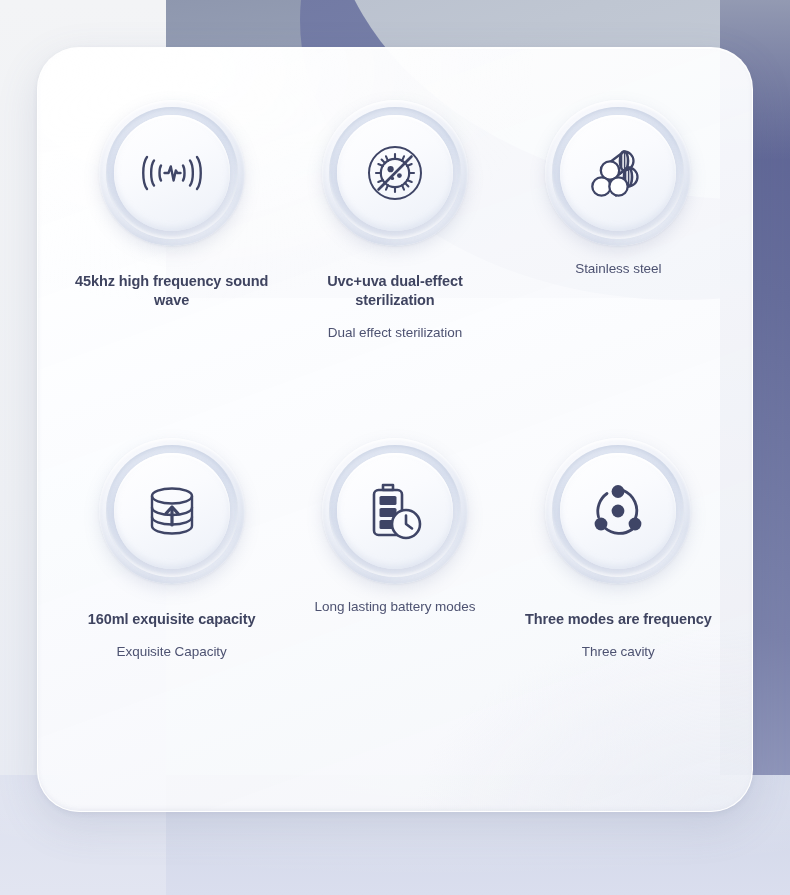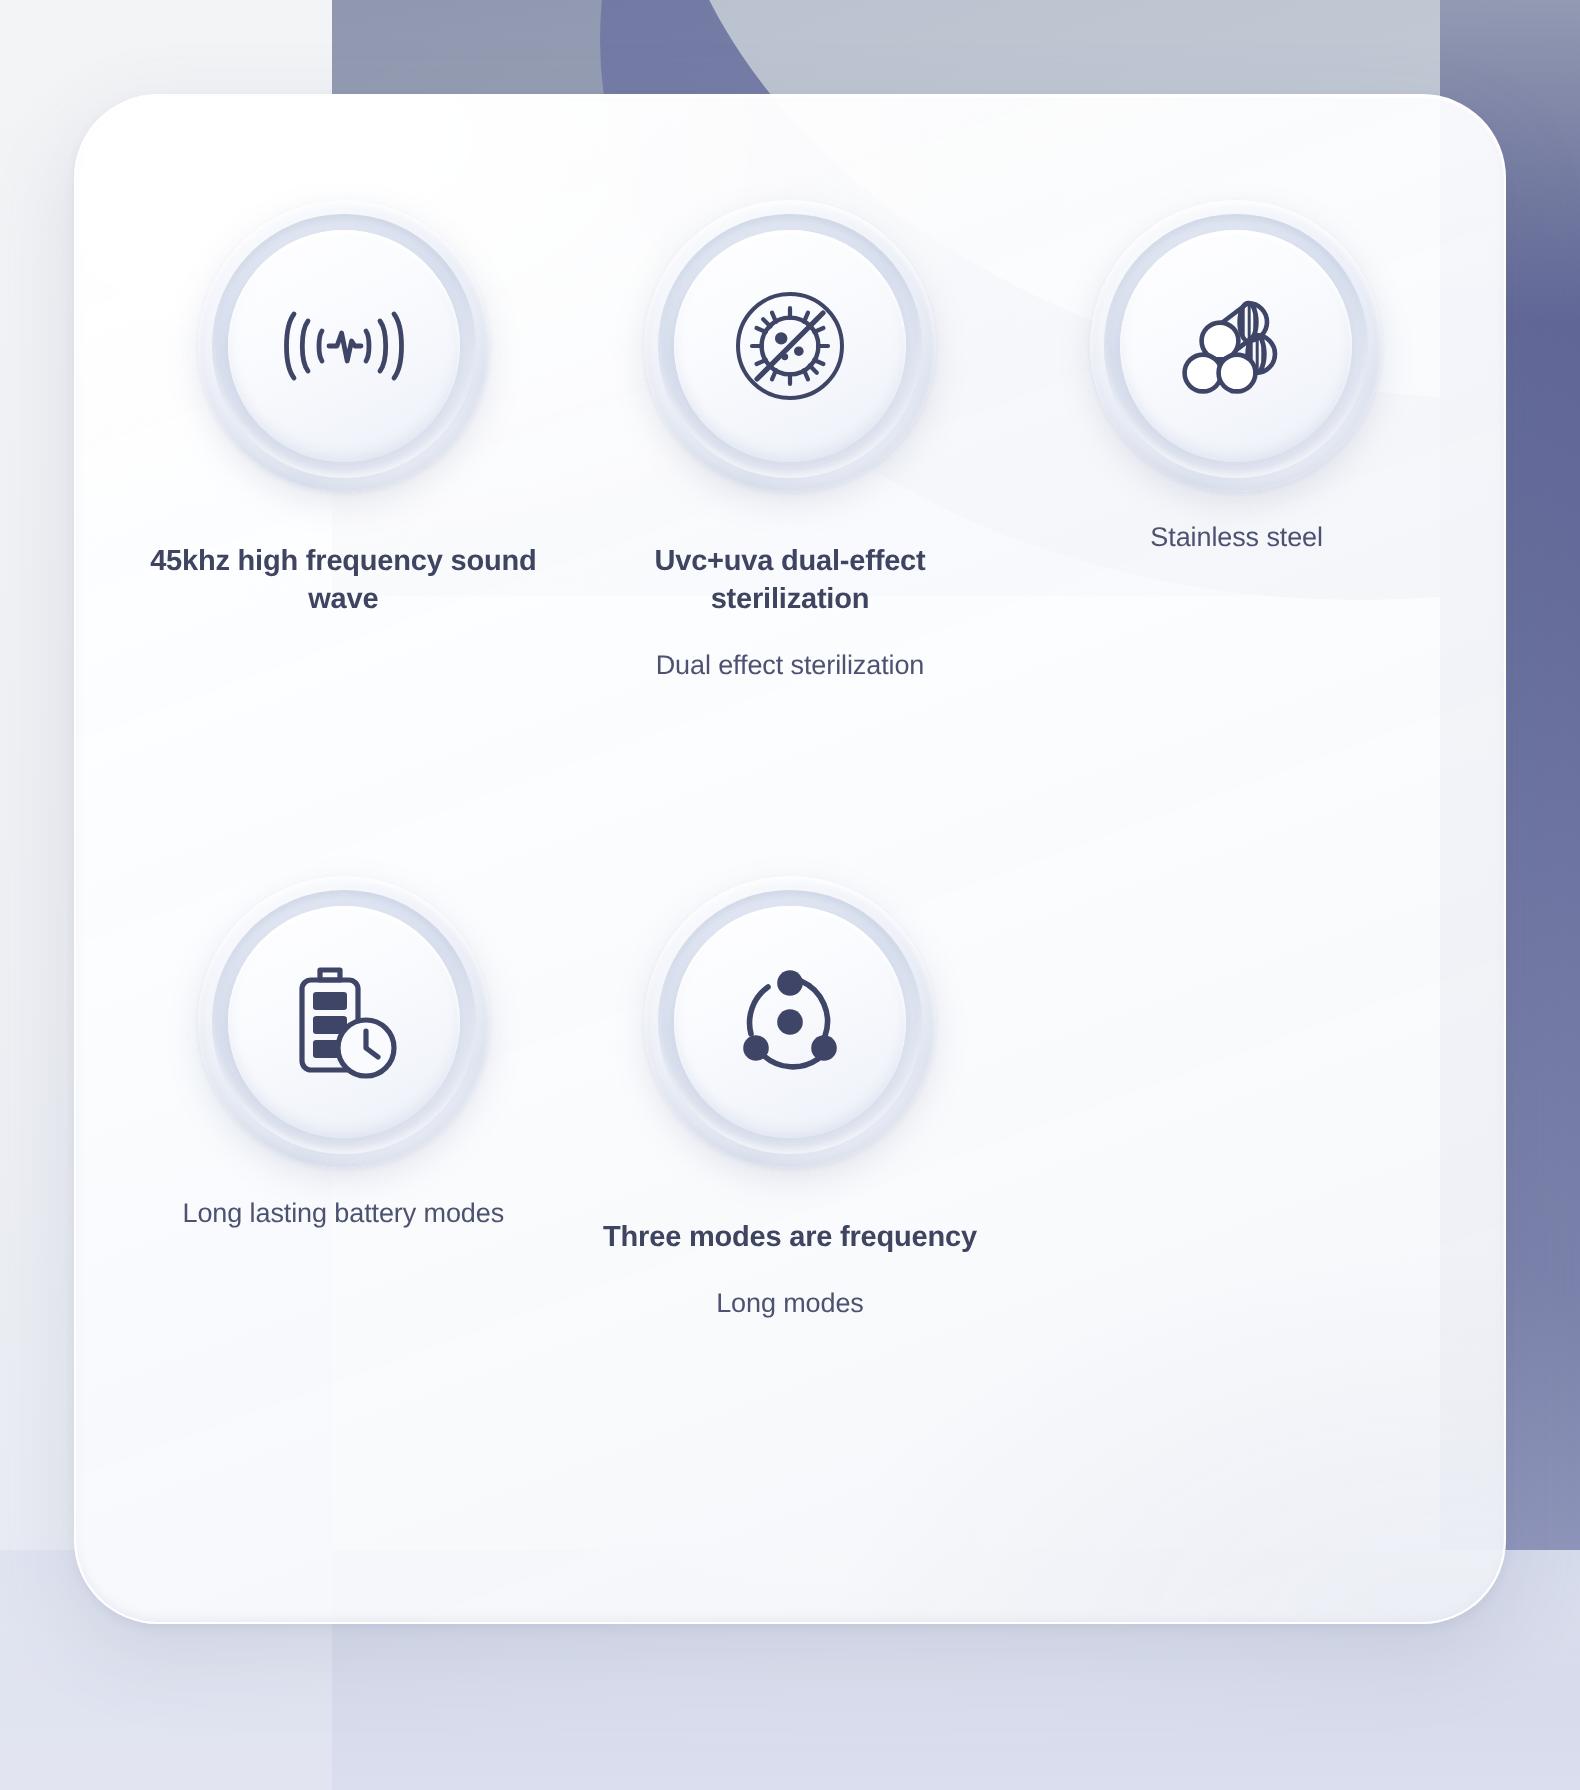--- a/index.html
+++ b/index.html
@@ -309,20 +309,38 @@
 
             <circle cx="20" cy="24.5" r="9.2" fill="#ffffff"></circle>
             <circle cx="11.5" cy="40.5" r="9.2" fill="#ffffff"></circle>
             <circle cx="28.5" cy="40.5" r="9.2" fill="#ffffff"></circle>
           </svg>
         </div>
       </div>
       <div class="feature-sub">Stainless steel</div>
     </div>
 
+    <div class="feature-cell">
+      <div class="icon-ring">
+        <div class="icon-disc">
+          <svg width="54" height="52" viewBox="0 0 54 52" fill="none" stroke="#3f4566" stroke-width="2.4" stroke-linecap="round" stroke-linejoin="round">
+            <ellipse cx="27" cy="11" rx="20" ry="7.5"></ellipse>
+            <path d="M7 11 V41 a20 7.5 0 0 0 40 0 V11"></path>
+            <path d="M7 22.5 a20 7.5 0 0 0 40 0"></path>
+            <path d="M7 32 a20 7.5 0 0 0 40 0"></path>
+            <g stroke-width="3.2">
+              <path d="M27 40 V22.5"></path>
+              <path d="M21 28.5 L27 22 L33 28.5"></path>
+            </g>
+          </svg>
+        </div>
+      </div>
+      <div class="feature-title">160ml exquisite capacity</div>
+      <div class="feature-sub">Exquisite Capacity</div>
+    </div>
 
     <div class="feature-cell">
       <div class="icon-ring">
         <div class="icon-disc">
           <svg width="56" height="60" viewBox="0 0 56 60" fill="none" stroke="#3f4566" stroke-width="2.6" stroke-linecap="round" stroke-linejoin="round">
             <path d="M16 4 h10 v5 h-10 z"></path>
             <rect x="7" y="9" width="28" height="45" rx="4.5"></rect>
             <rect x="12.5" y="15" width="17" height="9" rx="1.6" fill="#3f4566" stroke="none"></rect>
             <rect x="12.5" y="27" width="17" height="9" rx="1.6" fill="#3f4566" stroke="none"></rect>
             <rect x="12.5" y="39" width="17" height="9" rx="1.6" fill="#3f4566" stroke="none"></rect>
@@ -342,17 +360,17 @@
             <path d="M43 47.5 A22 22 0 0 1 16 46"></path>
             <path d="M9.5 35 A22 22 0 0 1 18 11.5"></path>
             <circle cx="29" cy="29" r="6.4" fill="#3f4566" stroke="none"></circle>
             <circle cx="29" cy="9.5" r="6.4" fill="#3f4566" stroke="none"></circle>
             <circle cx="12" cy="42" r="6.4" fill="#3f4566" stroke="none"></circle>
             <circle cx="46" cy="42" r="6.4" fill="#3f4566" stroke="none"></circle>
           </svg>
         </div>
       </div>
       <div class="feature-title">Three modes are frequency</div>
-      <div class="feature-sub">Long modes</div>
+      <div class="feature-sub">Three cavity</div>
     </div>
 
   </div>
 </div>
 
 </body></html>

